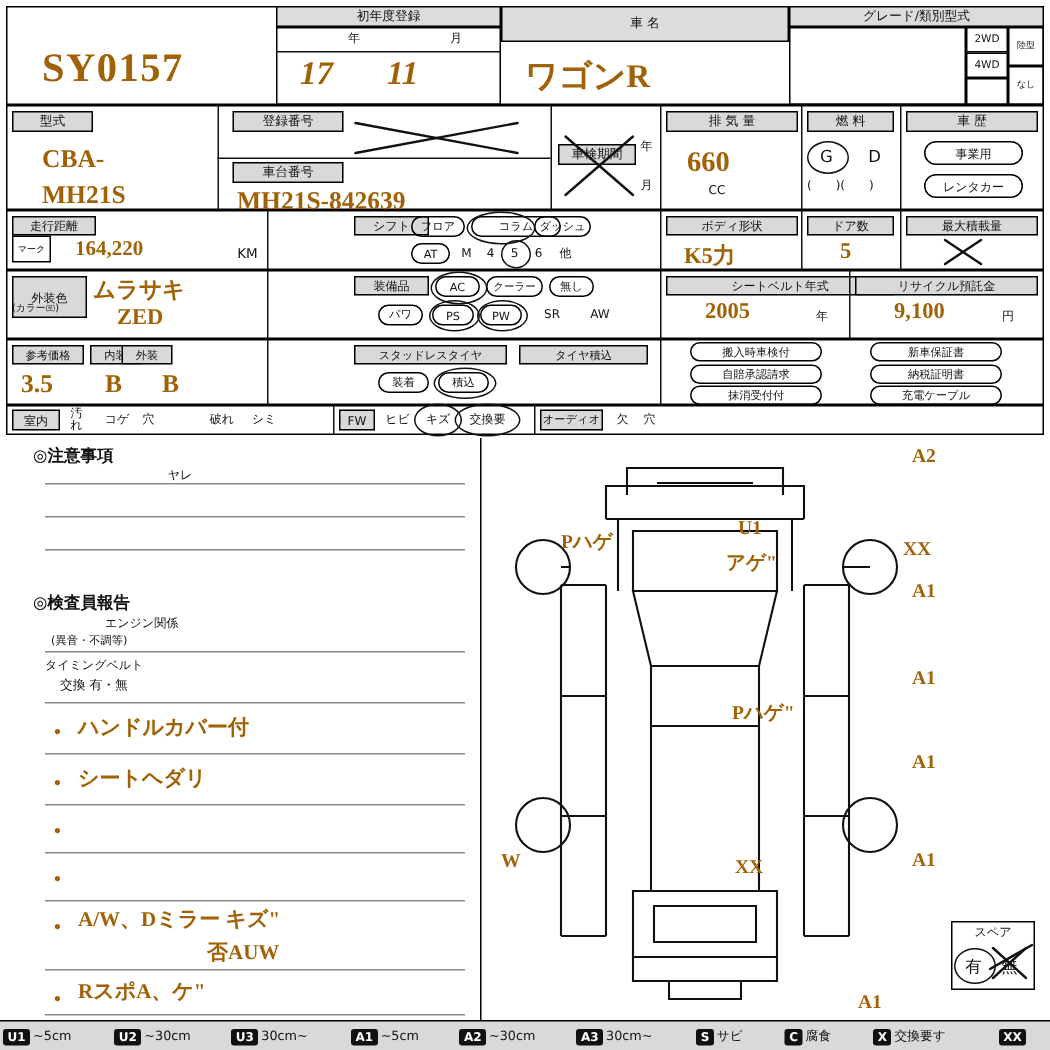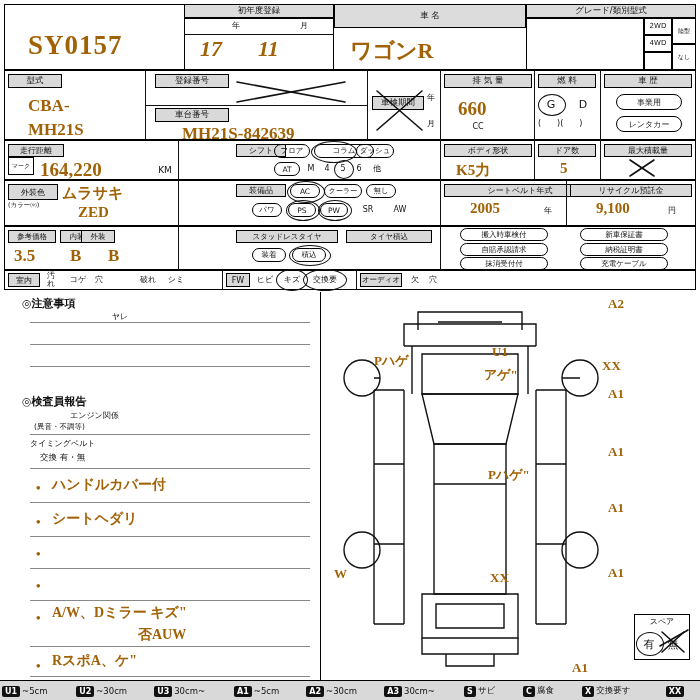--- a/index.html
+++ b/index.html
@@ -91,21 +91,21 @@
   <div class="ln" style="left:145px;top:70px;width:1px;height:70px;"></div>
 
   <div class="bx shade ctr" style="left:155px;top:74px;width:74px;height:14px;font-size:8.5px;">登録番号</div>
   <svg class="ink" style="left:235px;top:80px;width:120px;height:26px;">
     <line x1="2" y1="2" x2="110" y2="22"></line>
       <line x1="110" y1="2" x2="2" y2="22"></line>
   </svg>
   <div class="ln" style="left:145px;top:105px;width:222px;height:1px;"></div>
 
   <div class="bx shade ctr" style="left:155px;top:108px;width:74px;height:14px;font-size:8.5px;">車台番号</div>
-  <div class="hw" style="left:182px;top:124px;font-size:17px;">MH21S-842639</div>
+  <div class="hw" style="left:158px;top:124px;font-size:17px;">MH21S-842639</div>
 
   <div class="ln" style="left:367px;top:70px;width:1px;height:70px;"></div>
   <div class="bx shade ctr" style="left:372px;top:96px;width:52px;height:14px;font-size:8.5px;">車検期間</div>
   <div class="lbl" style="left:424px;top:92px;width:14px;height:12px;">年</div>
   <div class="lbl" style="left:424px;top:118px;width:14px;height:12px;">月</div>
   <svg class="ink" style="left:372px;top:86px;width:60px;height:50px;">
     <line x1="5" y1="5" x2="50" y2="44"></line>
       <line x1="50" y1="5" x2="5" y2="44"></line>
   </svg>
 
@@ -122,21 +122,21 @@
   <div class="lbl" style="left:538px;top:118px;width:60px;height:12px;font-size:8px;justify-content:flex-start;">(　　)(　　)</div>
 
   <div class="ln" style="left:600px;top:70px;width:1px;height:70px;"></div>
   <div class="bx shade ctr" style="left:604px;top:74px;width:88px;height:14px;font-size:8.5px;">車 歴</div>
   <div class="bx rnd ctr" style="left:616px;top:94px;width:66px;height:16px;font-size:8px;">事業用</div>
   <div class="bx rnd ctr" style="left:616px;top:116px;width:66px;height:16px;font-size:8px;">レンタカー</div>
 
   <div class="bx" style="left:4px;top:140px;width:692px;height:40px;"></div>
   <div class="bx shade ctr" style="left:8px;top:144px;width:56px;height:13px;font-size:8px;">走行距離</div>
   <div class="bx ctr" style="left:8px;top:157px;width:26px;height:18px;font-size:6px;">マーク</div>
-  <div class="hw" style="left:40px;top:159px;font-size:19px;">164,220</div>
+  <div class="hw" style="left:50px;top:159px;font-size:14px;">164,220</div>
   <div class="lbl" style="left:156px;top:164px;width:18px;height:12px;font-size:9px;">KM</div>
   <div class="ln" style="left:178px;top:140px;width:1px;height:40px;"></div>
 
   <div class="bx shade ctr" style="left:236px;top:144px;width:50px;height:13px;font-size:8px;">シフト</div>
   <div class="bx rnd ctr" style="left:274px;top:144px;width:36px;height:14px;font-size:7.5px;">フロア</div>
   <div class="bx rnd ctr" style="left:314px;top:144px;width:60px;height:14px;font-size:7.5px;">コラム</div>
   <div class="bx rnd ctr" style="left:356px;top:144px;width:38px;height:14px;font-size:7.5px;">ダッシュ</div>
   <div class="ell" style="left:311px;top:141px;width:44px;height:20px;"></div>
 
   <div class="bx rnd ctr" style="left:274px;top:162px;width:26px;height:14px;font-size:7.5px;">AT</div>
@@ -154,21 +154,21 @@
   <div class="bx shade ctr" style="left:538px;top:144px;width:58px;height:13px;font-size:8px;">ドア数</div>
   <div class="hw" style="left:560px;top:160px;font-size:15px;">5</div>
   <div class="ln" style="left:600px;top:140px;width:1px;height:40px;"></div>
   <div class="bx shade ctr" style="left:604px;top:144px;width:88px;height:13px;font-size:8px;">最大積載量</div>
   <svg class="ink" style="left:628px;top:158px;width:40px;height:20px;">
     <line x1="2" y1="2" x2="26" y2="18"></line>
       <line x1="26" y1="2" x2="2" y2="18"></line>
   </svg>
 
   <div class="bx" style="left:4px;top:180px;width:692px;height:46px;"></div>
-  <div class="bx shade ctr" style="left:8px;top:184px;width:50px;height:16px;font-size:8px;">外装色</div>
+  <div class="bx shade ctr" style="left:8px;top:184px;width:50px;height:28px;font-size:8px;">外装色</div>
   <div class="lbl" style="left:8px;top:199px;width:46px;height:12px;font-size:6.5px;justify-content:flex-start;">(カラー㉃)</div>
   <div class="hw" style="left:62px;top:184px;font-size:15px;">ムラサキ</div>
   <div class="hw" style="left:78px;top:204px;font-size:15px;">ZED</div>
   <div class="ln" style="left:178px;top:180px;width:1px;height:46px;"></div>
 
   <div class="bx shade ctr" style="left:236px;top:184px;width:50px;height:13px;font-size:8px;">装備品</div>
   <div class="bx rnd ctr" style="left:290px;top:184px;width:30px;height:14px;font-size:7.5px;">AC</div>
   <div class="bx rnd ctr" style="left:324px;top:184px;width:38px;height:14px;font-size:7px;">クーラー</div>
   <div class="bx rnd ctr" style="left:366px;top:184px;width:30px;height:14px;font-size:7.5px;">無し</div>
   <div class="ell" style="left:287px;top:181px;width:36px;height:20px;"></div>

